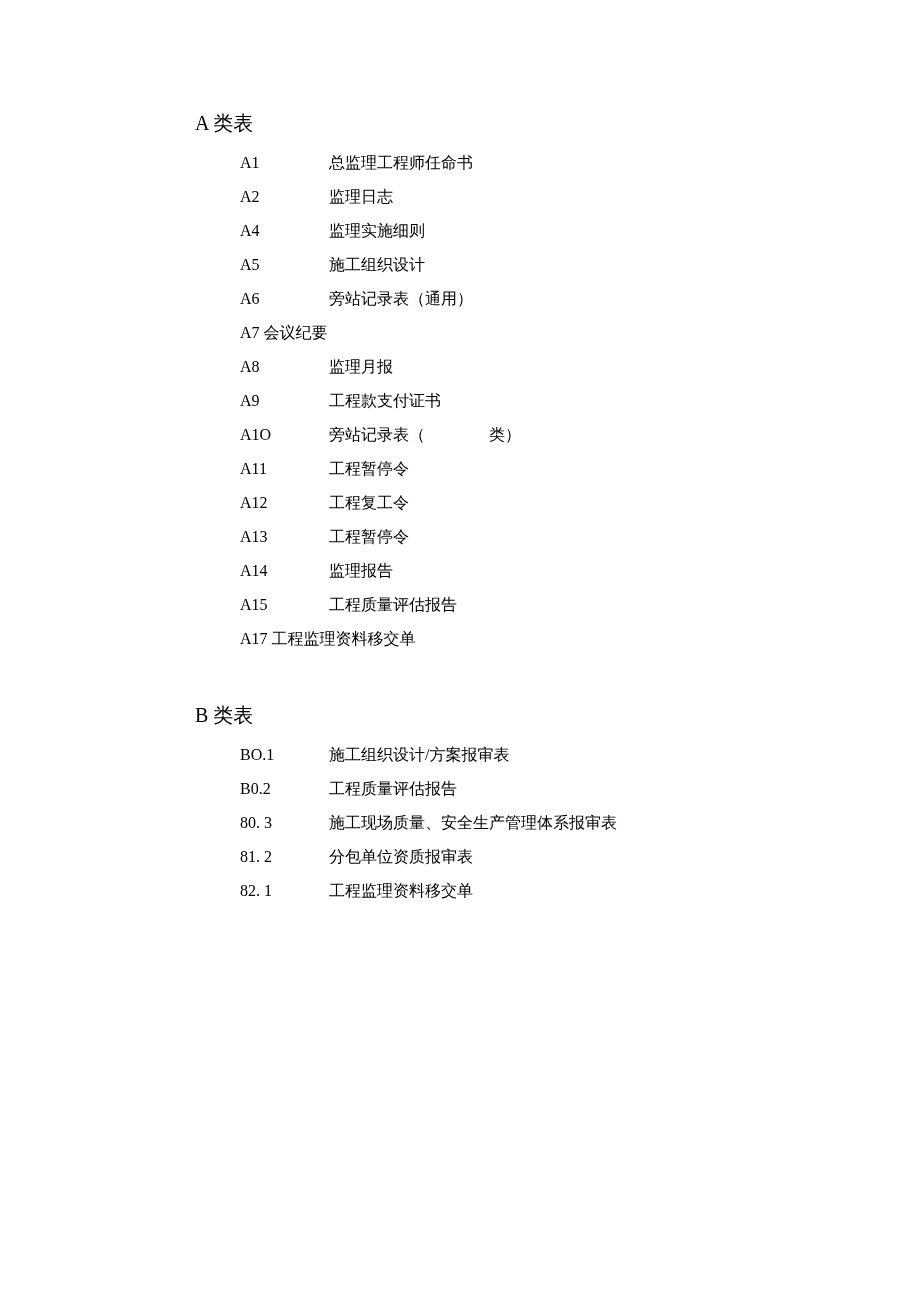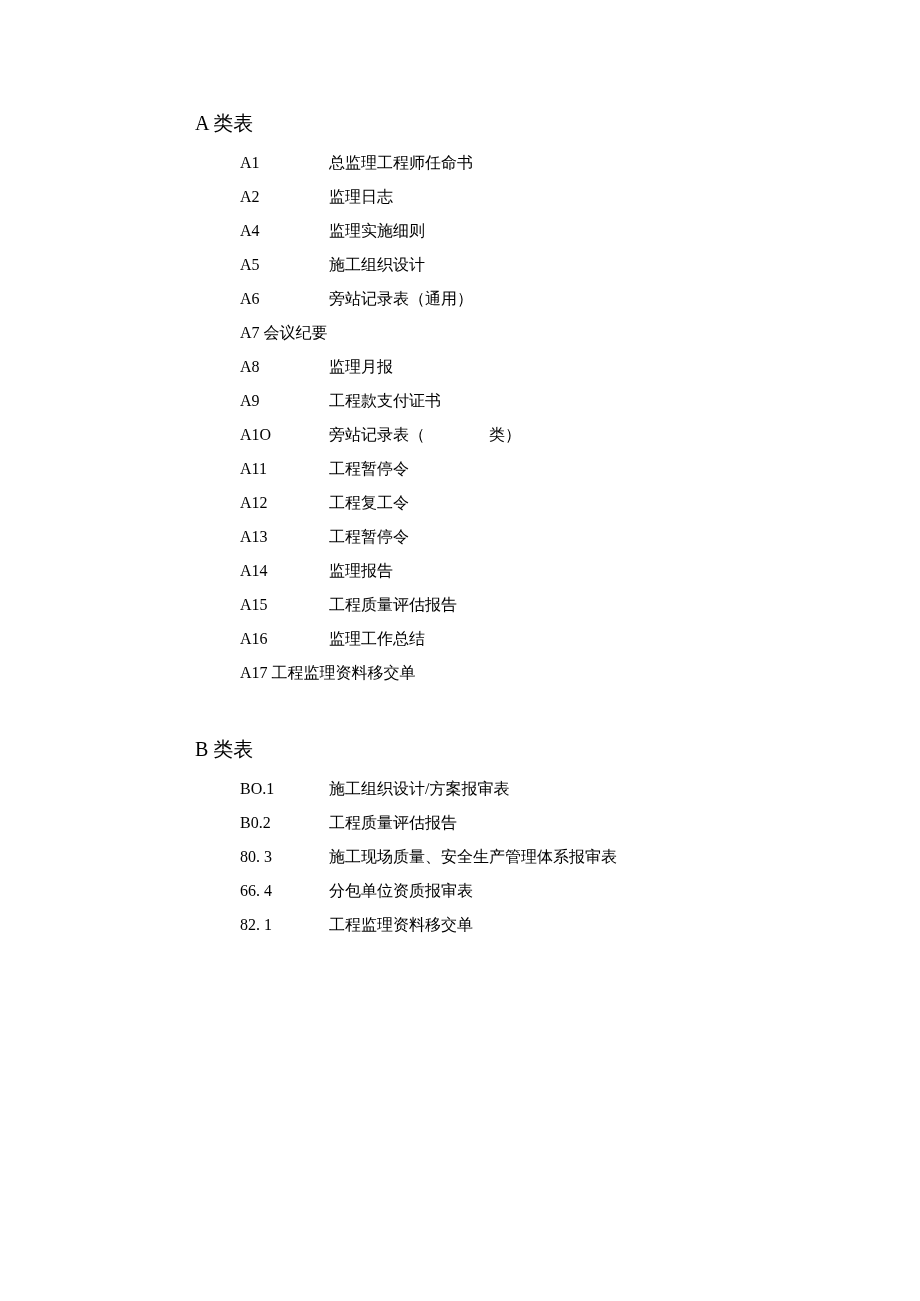--- a/index.html
+++ b/index.html
@@ -109,43 +109,39 @@
         <span class="toc-label">工程暂停令</span>
       </div>
     <div class="toc-row">
         <span class="toc-code">A14</span>
         <span class="toc-label">监理报告</span>
       </div>
     <div class="toc-row">
         <span class="toc-code">A15</span>
         <span class="toc-label">工程质量评估报告</span>
       </div>
-    <div class="toc-row">
-        <span class="toc-code">A16</span>
-        <span class="toc-label">监理工作总结</span>
-      </div>
     <div class="toc-row-nogap">A17 工程监理资料移交单</div>
   </div>
 
   <div class="section-header">B 类表</div>
   <div class="toc-list">
     <div class="toc-row">
         <span class="toc-code">BO.1</span>
         <span class="toc-label">施工组织设计/方案报审表</span>
       </div>
     <div class="toc-row">
         <span class="toc-code">B0.2</span>
         <span class="toc-label">工程质量评估报告</span>
       </div>
     <div class="toc-row">
         <span class="toc-code">80.  3</span>
         <span class="toc-label">施工现场质量、安全生产管理体系报审表</span>
       </div>
     <div class="toc-row">
-        <span class="toc-code">66.  4</span>
+        <span class="toc-code">81.  2</span>
         <span class="toc-label">分包单位资质报审表</span>
       </div>
     <div class="toc-row">
         <span class="toc-code">82.  1</span>
         <span class="toc-label">工程监理资料移交单</span>
       </div>
   </div>
 
 </div>
 

